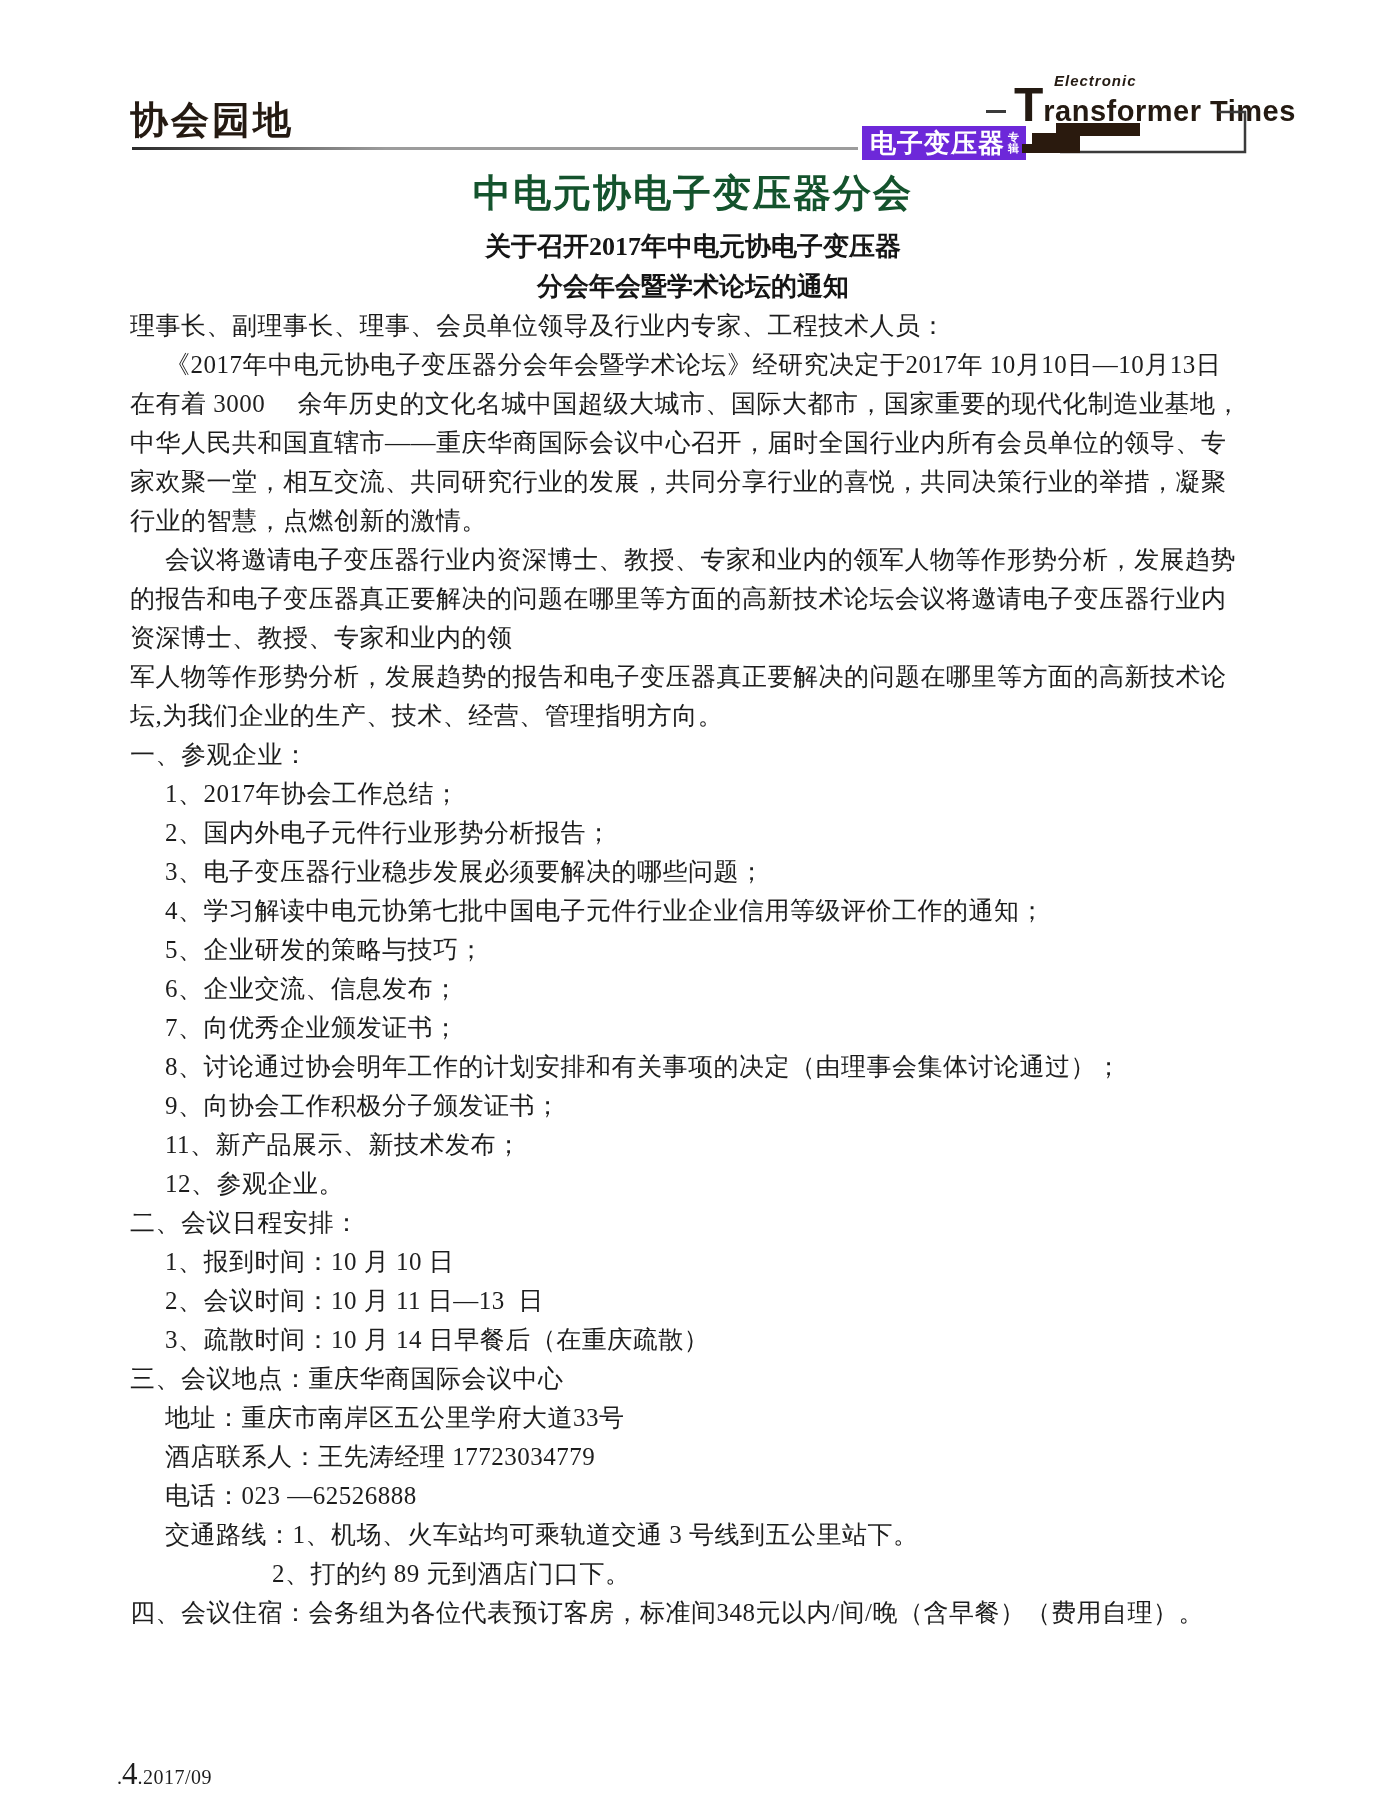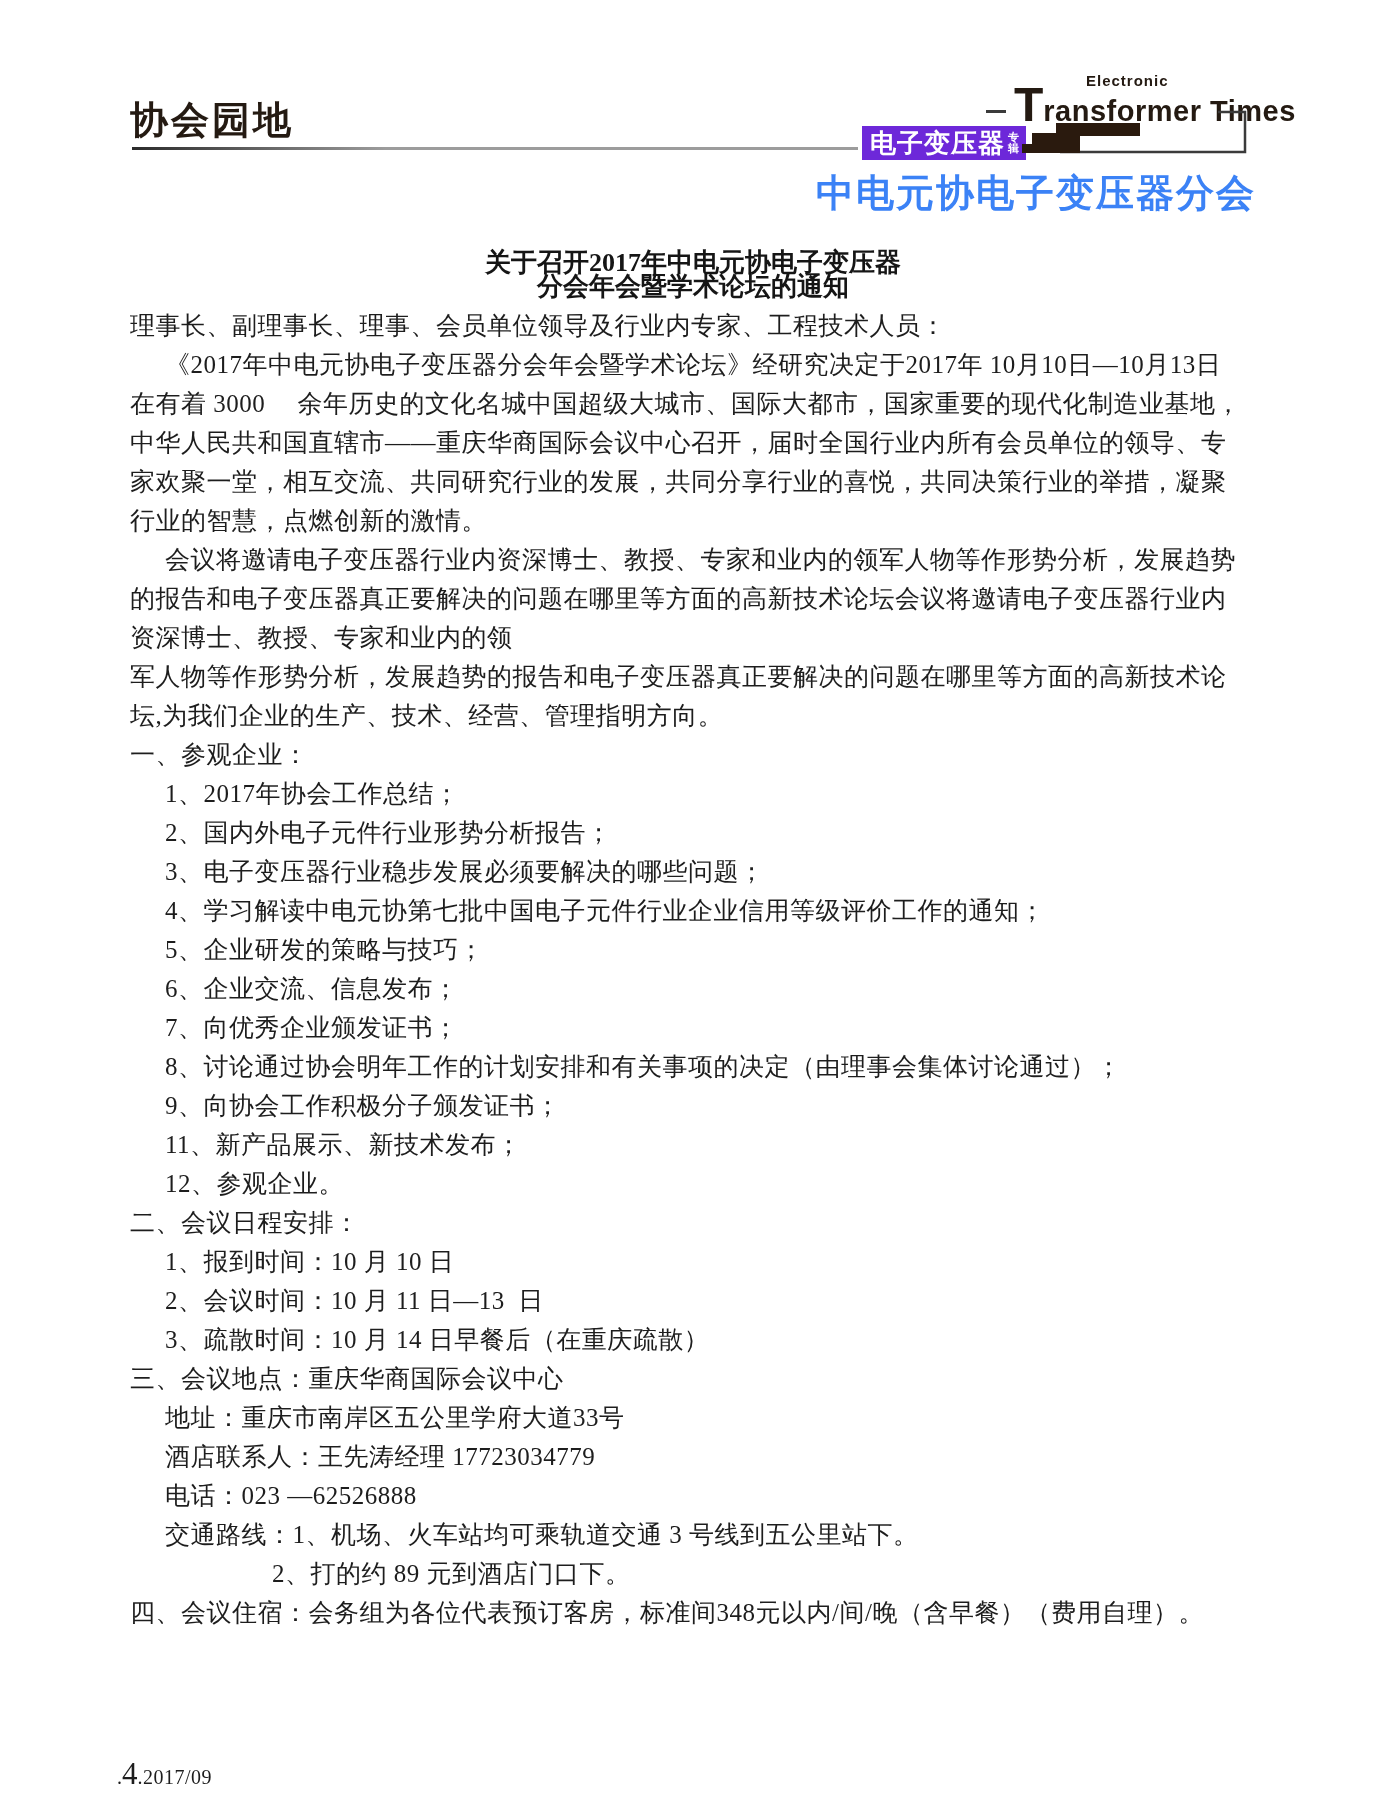--- a/index.html
+++ b/index.html
@@ -64,25 +64,26 @@
   .logo-steps { position: absolute; left: 1022px; top: 118px; }
   .masthead-en {
     position: absolute;
     left: 1014px; top: 74px;
     font-family: "Liberation Sans", "DejaVu Sans", sans-serif;
     color: #241a12;
     white-space: nowrap;
   }
   .masthead-en .electronic {
     display: block;
-    margin-left: 72px;
+    margin-left: 40px;
     font-size: 15px;
     font-weight: 900;
     letter-spacing: 1px;
     line-height: 14px;
+    font-style: italic;
   }
   .masthead-en .mainline { display: flex; align-items: baseline; line-height: 30px; }
   .masthead-en .bigT { font-size: 48px; font-weight: 900; line-height: 34px; }
   .masthead-en .rest { font-size: 29px; font-weight: 900; letter-spacing: 0.5px; }
   .dash-left {
     position: absolute;
     left: 986px; top: 110px;
     width: 20px; height: 3px;
     background: #3b3b3b;
   }
@@ -95,32 +96,31 @@
     width: 1126px;
     text-align: center;
   }
   .doc-title {
     position: absolute;
     left: 0; top: 168px;
     width: 100%;
     font-size: 38px;
     font-weight: 700;
     letter-spacing: 2px;
-    color: #3b82f6;
-    text-align: right;
+    color: #14532d;
   }
   .doc-subtitle1, .doc-subtitle2 {
     position: absolute;
     left: 0;
     width: 100%;
     font-size: 26px;
     font-weight: 700;
     color: #151515;
   }
-  .doc-subtitle1 { top: 245px; }
+  .doc-subtitle1 { top: 229px; }
   .doc-subtitle2 { top: 269px; }
 
   
   .notice-body {
     position: absolute;
     left: 130px; top: 306px;
     width: 1130px;
   }
   .line {
     font-size: 25px;

